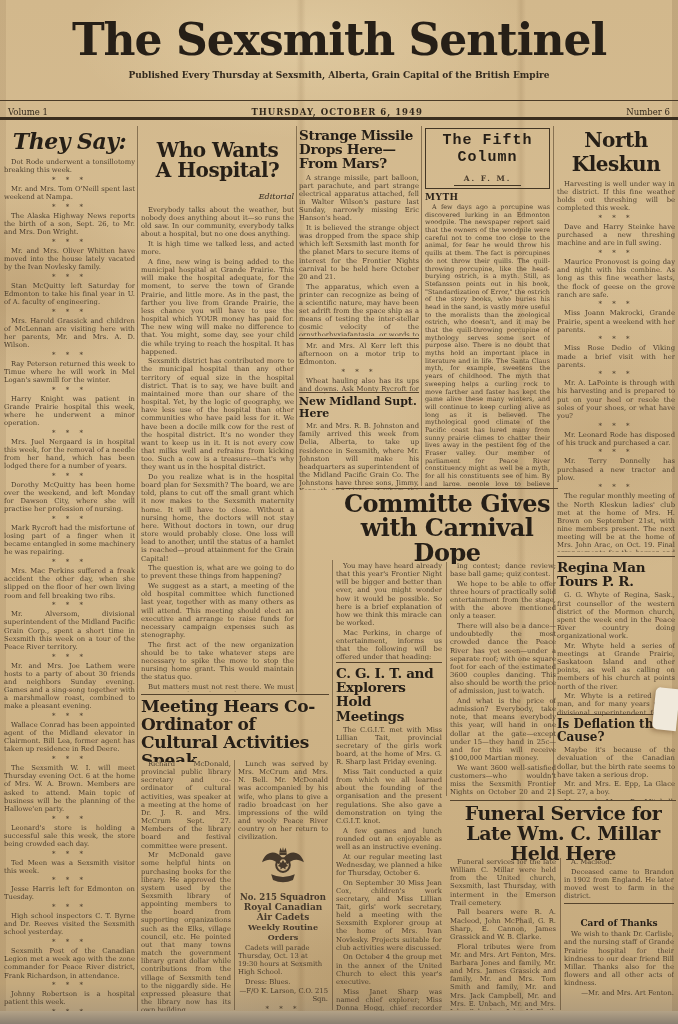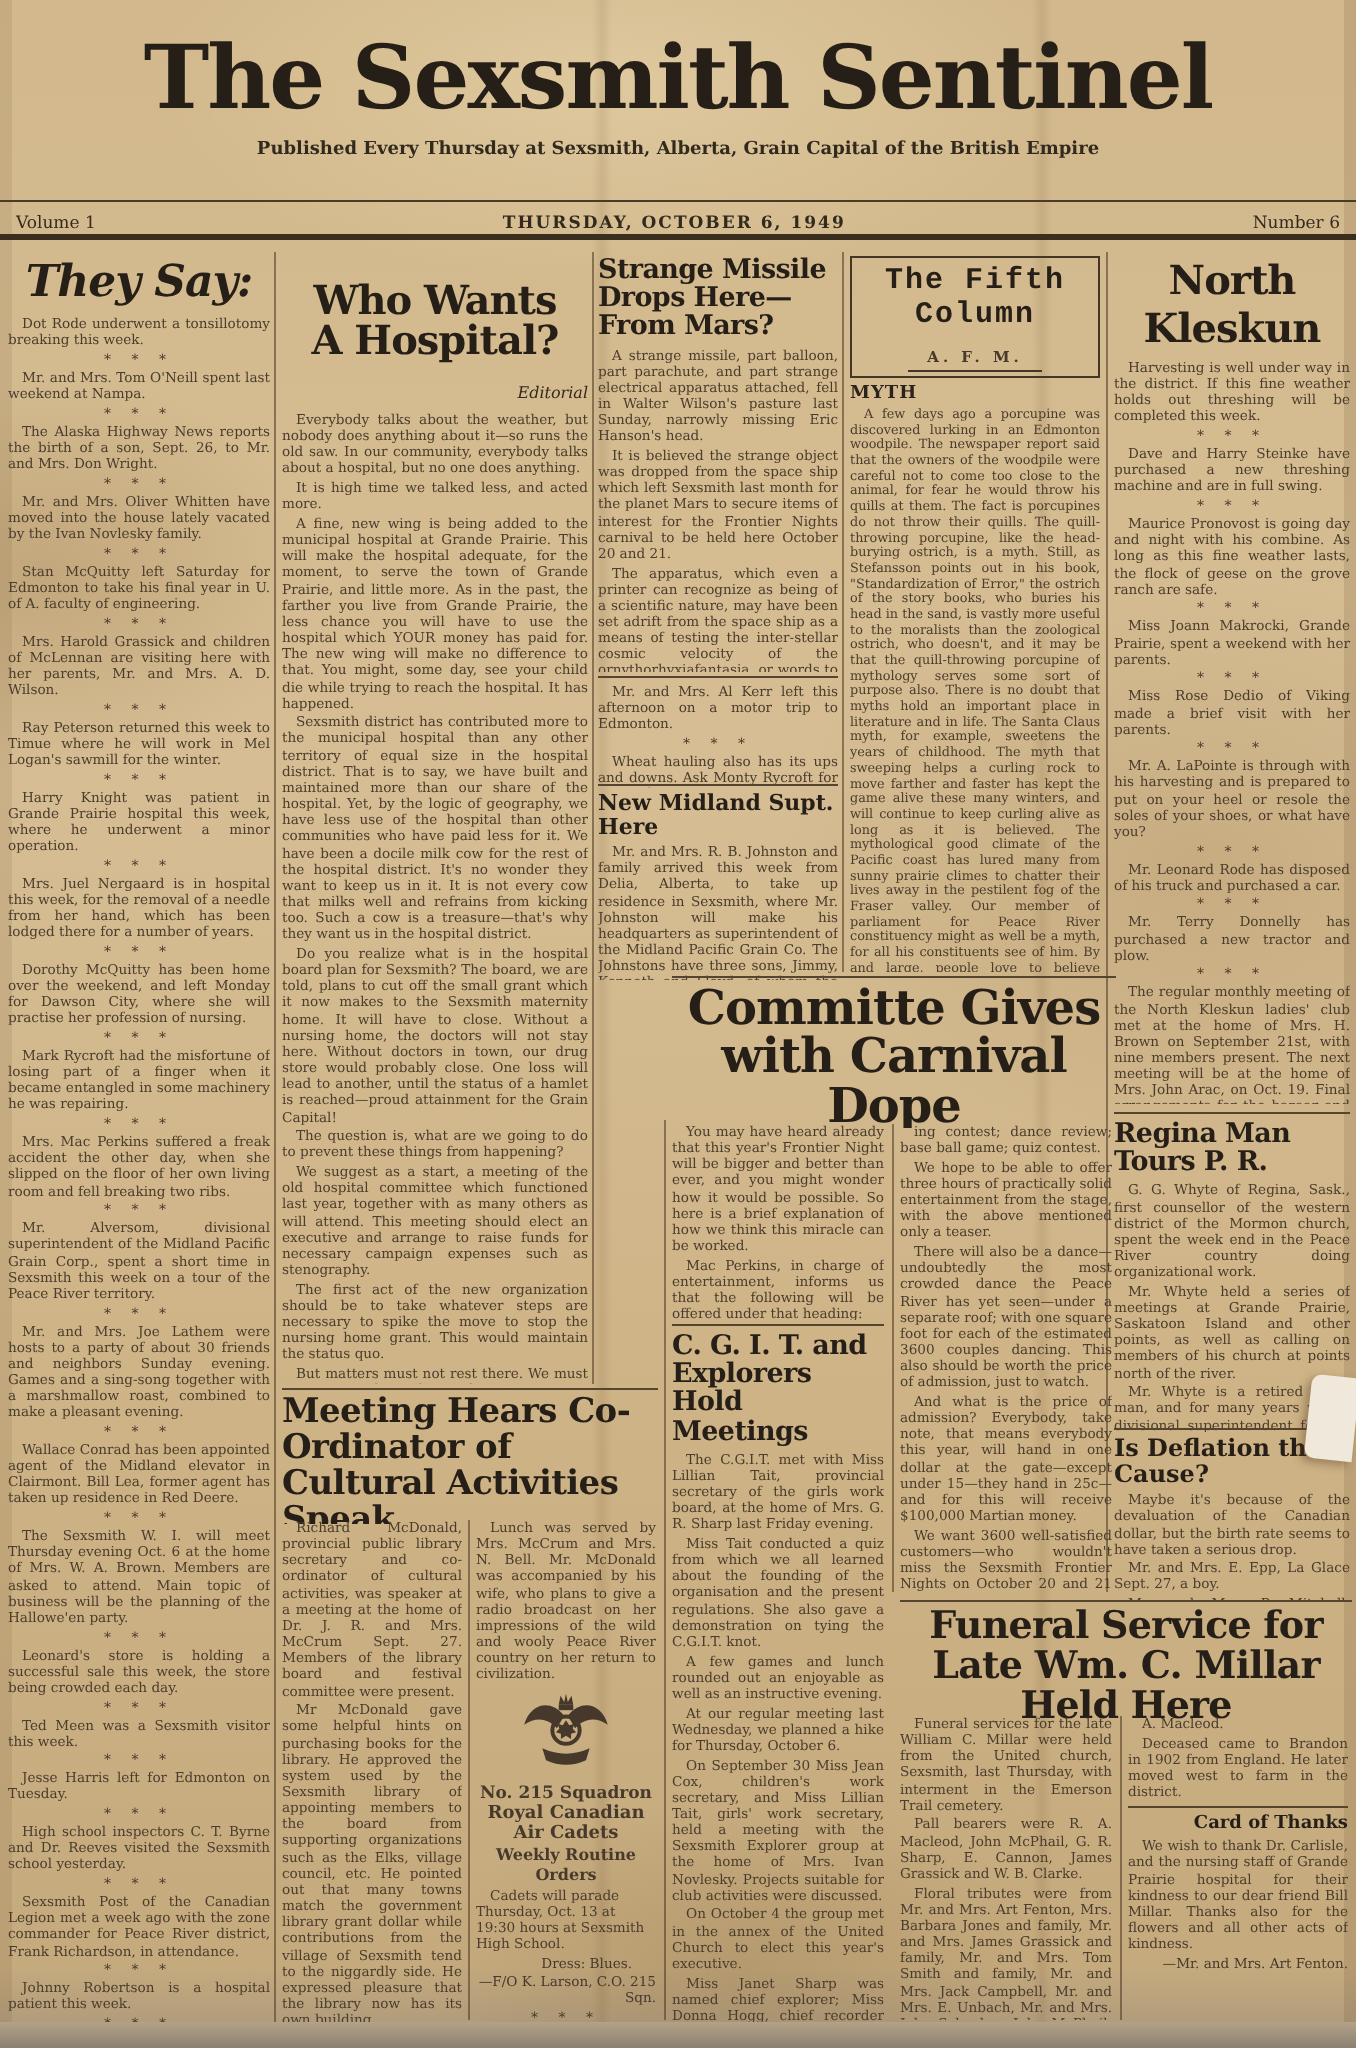--- a/index.html
+++ b/index.html
@@ -53,23 +53,23 @@
     color:#261f17; letter-spacing:-0.3px; }
   .h-funeral { margin:0; font-size:19px; font-weight:bold; line-height:1.05; text-align:center;
     color:#261f17; letter-spacing:-0.4px; }
   .vrule { position:absolute; width:1px; background:rgba(72,54,32,.55); }
   .ad { text-align:center; margin-top:4px; }
   .ad .l1 { font-size:8.5px; font-weight:bold; margin-top:2px; }
   .ad .l2 { font-size:9px; font-weight:bold; }
   .ad .l3 { font-size:8px; font-weight:bold; }
   .ad .p { text-align:left; margin-top:2px; }
   .sig { font-size:6.8px; text-align:right; margin:1px 0 2px; }
-  .dress { font-size:6.8px; text-indent:7px; margin:0 12px 1px; text-align:right; }
-  .thanks-h { text-align:right; font-size:9px; font-weight:bold; margin:3px 0 2px;
-    border-top:1px solid #55442e; padding-top:3px; color:#261f17; }
+  .dress { font-size:6.8px; text-indent:7px; margin:0 0 1px; text-align:left; }
+  .thanks-h { text-align:center; font-size:9px; font-weight:bold; margin:3px 0 2px;
+    border-top:1px solid #55442e; padding-top:14px; color:#261f17; }
   .patch { position:absolute; right:0; top:688px; width:24px; height:42px;
     background:#f0e9db; border-radius:5px 0 0 5px;
     box-shadow:-2px 2px 5px rgba(90,60,30,.45); transform:rotate(6deg); }
   .scan-edge { position:absolute; left:0; right:0; bottom:0; height:13px;
     background:linear-gradient(#b3a287, #8b8071); }
 </style>
 </head>
 <body>
 
 <div class="page">

